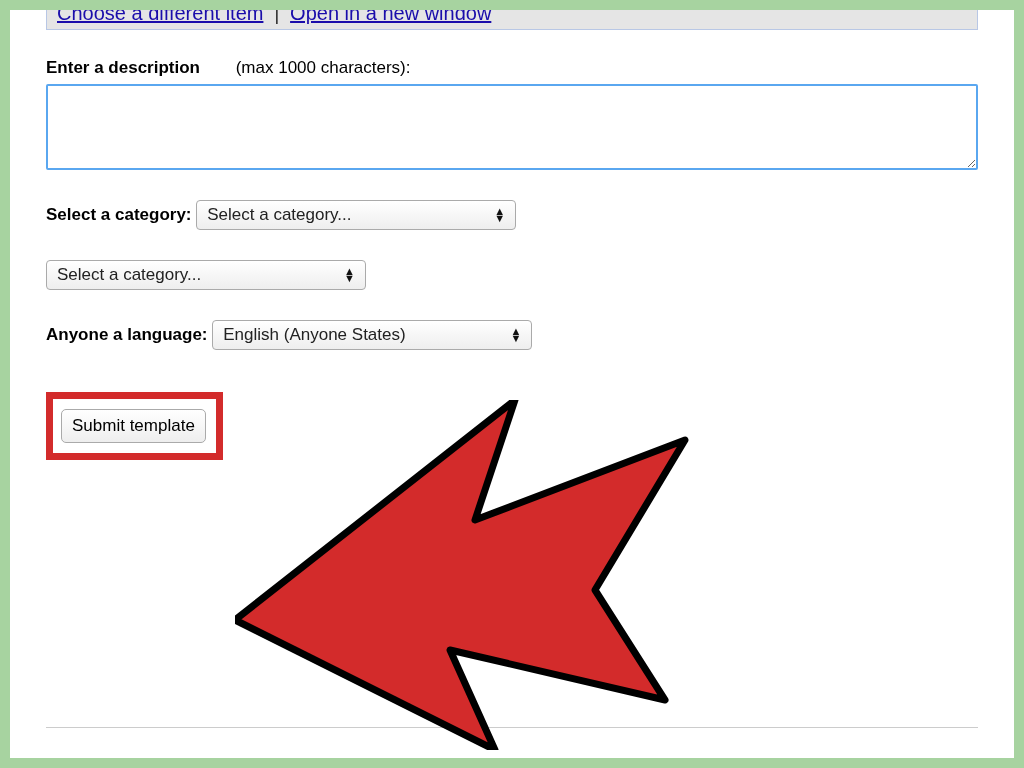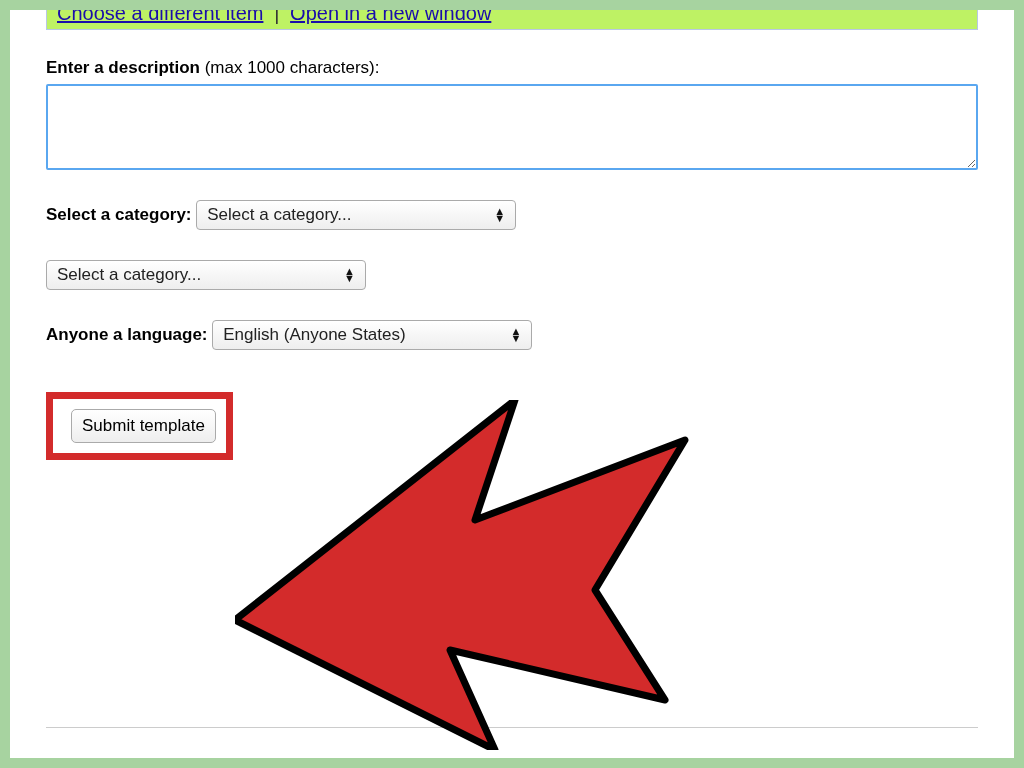--- a/index.html
+++ b/index.html
@@ -14,39 +14,39 @@
       position: relative;
     }
     .page {
       background: #fff;
       width: 100%;
       height: 100%;
       padding: 0 36px;
       position: relative;
     }
     .top-links-box {
-      background: #bef264;
+      background: #e5e5e5;
       border-bottom: 1px solid #b8c7e5;
       border-left: 1px solid #b8c7e5;
       border-right: 1px solid #b8c7e5;
       margin-bottom: 28px;
       padding: 0 10px 8px 10px;
       overflow: hidden;
       height: 20px;
     }
     .top-link {
       color: #1a0dab;
       text-decoration: underline;
       font-size: 20px;
       cursor: pointer;
     }
     .top-sep { color: #333; font-size: 20px; margin: 0 6px; }
     .field-block { margin-bottom: 24px; }
     .field-label { font-weight: bold; display: inline; }
-    .field-hint { font-weight: normal; display: inline; }
+    .field-hint { font-weight: normal; display: inline; margin-left: 31px; }
     .textarea {
       display: block;
       width: 100%;
       height: 86px;
       margin-top: 6px;
       border: 2px solid #5aa7f0;
       border-radius: 2px;
       padding: 6px;
       font-size: 16px;
       font-family: Arial, sans-serif;
@@ -71,21 +71,21 @@
       line-height: 7px;
       color: #111;
       display: flex;
       flex-direction: column;
       align-items: center;
     }
     .note-text { margin-top: 4px; line-height: 1.5; }
     .submit-highlight {
       display: inline-block;
       border: 7px solid #d32b2b;
-      padding: 10px 10px 10px 18px;
+      padding: 10px 10px 10px 8px;
       margin-top: 18px;
     }
     .submit-btn {
       display: inline-block;
       padding: 6px 10px;
       border: 1px solid #aaa;
       border-radius: 5px;
       background: linear-gradient(#fff, #eee);
       font-size: 17px;
       cursor: pointer;

